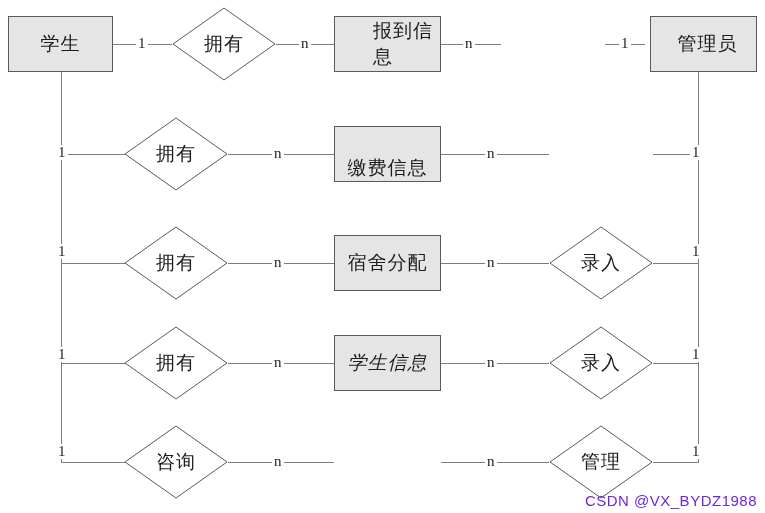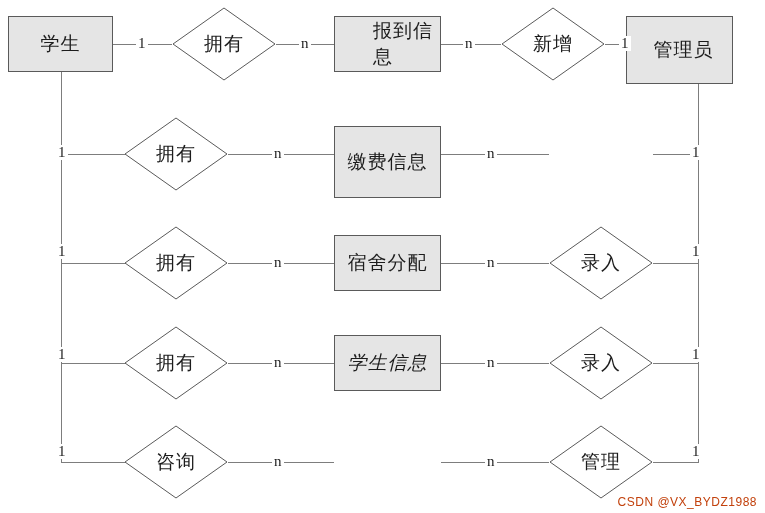--- a/index.html
+++ b/index.html
@@ -78,22 +78,22 @@
     background: #ffffff;
     padding: 0 2px;
     line-height: 1;
     z-index: 4;
   }
   
   .watermark {
     position: absolute;
     right: 8px;
     bottom: 4px;
-    font-size: 12px;
-    color: #c2410c;
+    font-size: 15px;
+    color: #6d28d9;
     font-family: "Liberation Sans", sans-serif;
     letter-spacing: 0.5px;
     z-index: 5;
     white-space: nowrap;
     margin-left: 16px;
   }
 </style>
 </head>
 <body>
 
@@ -116,52 +116,46 @@
   <div class="hline" style="left:276px; top:44px; width:58px;"></div>
   <div class="card" style="left:299px; top:36px;">n</div>
 
   <div class="entity" style="left:334px; top:16px; width:107px; height:56px;padding-left:38px;">
     <span>报到信息</span>
   </div>
 
   <div class="hline" style="left:441px; top:44px; width:60px;"></div>
   <div class="card" style="left:463px; top:36px;">n</div>
 
-  <div class="diamond-wrap" style="left:501px; top:7px; width:104px; height:74px;">
-    <svg width="104" height="74" viewBox="0 0 104 74">
-      <polygon points="52,1 103,37 52,73 1,37" fill="#ffffff" stroke="#5a5a5a" stroke-width="1"></polygon>
-    </svg>
-    <div class="diamond-label">新增</div>
-  </div>
 
   <div class="hline" style="left:605px; top:44px; width:40px;"></div>
   <div class="card" style="left:619px; top:36px;">1</div>
 
-  <div class="entity" style="left:626px; top:16px; width:107px; height:68px;padding-left:8px;">
+  <div class="entity" style="left:650px; top:16px; width:107px; height:56px;padding-left:8px;">
     <span>管理员</span>
   </div>
 
   <div class="vline" style="left:61px; top:72px; height:390px;"></div>
 
   <div class="vline" style="left:698px; top:72px; height:390px;"></div>
 
   <div class="hline" style="left:61px; top:154px; width:72px;"></div>
   <div class="card" style="left:56px; top:145px;">1</div>
 
   <div class="diamond-wrap" style="left:124px; top:117px; width:104px; height:74px;">
     <svg width="104" height="74" viewBox="0 0 104 74">
       <polygon points="52,1 103,37 52,73 1,37" fill="#ffffff" stroke="#5a5a5a" stroke-width="1"></polygon>
     </svg>
     <div class="diamond-label">拥有</div>
   </div>
 
   <div class="hline" style="left:228px; top:154px; width:106px;"></div>
   <div class="card" style="left:272px; top:146px;">n</div>
 
-  <div class="entity" style="left:334px; top:126px; width:107px; height:72px;">
+  <div class="entity" style="left:334px; top:126px; width:107px; height:56px;align-items:flex-end;">
     <span>缴费信息</span>
   </div>
 
   <div class="hline" style="left:441px; top:154px; width:108px;"></div>
   <div class="card" style="left:485px; top:146px;">n</div>
 
 
   <div class="hline" style="left:653px; top:154px; width:46px;"></div>
   <div class="card" style="left:690px; top:145px;">1</div>
 

